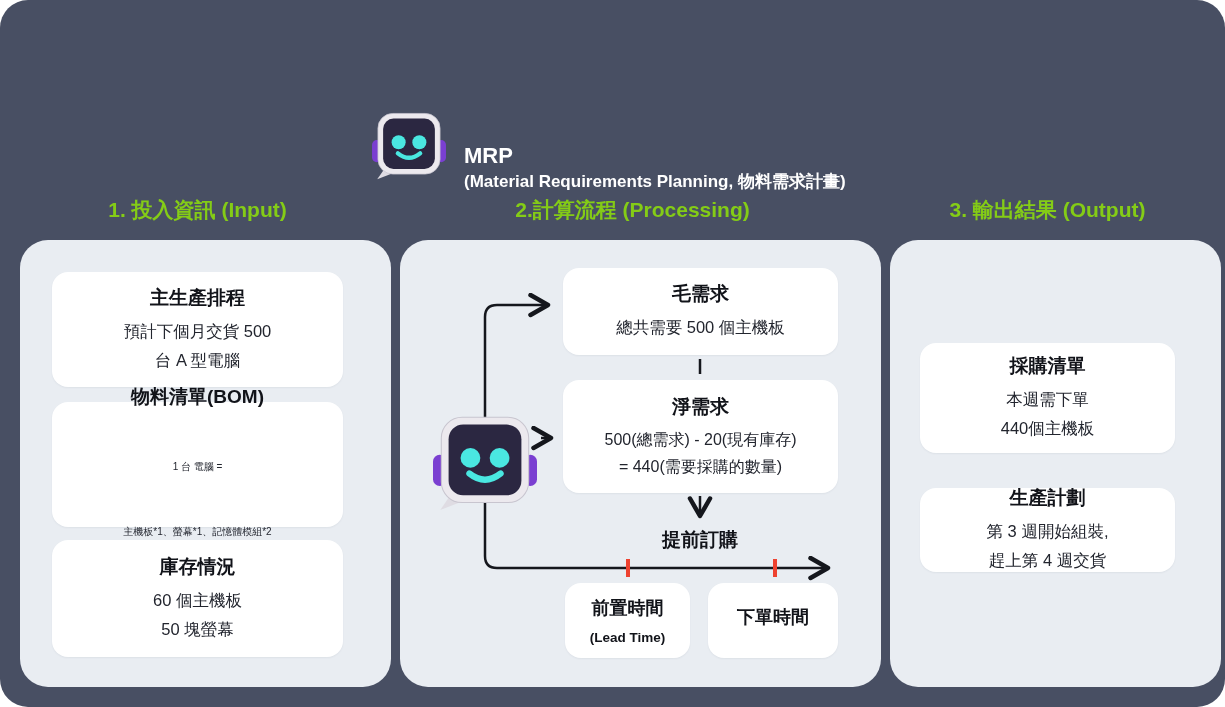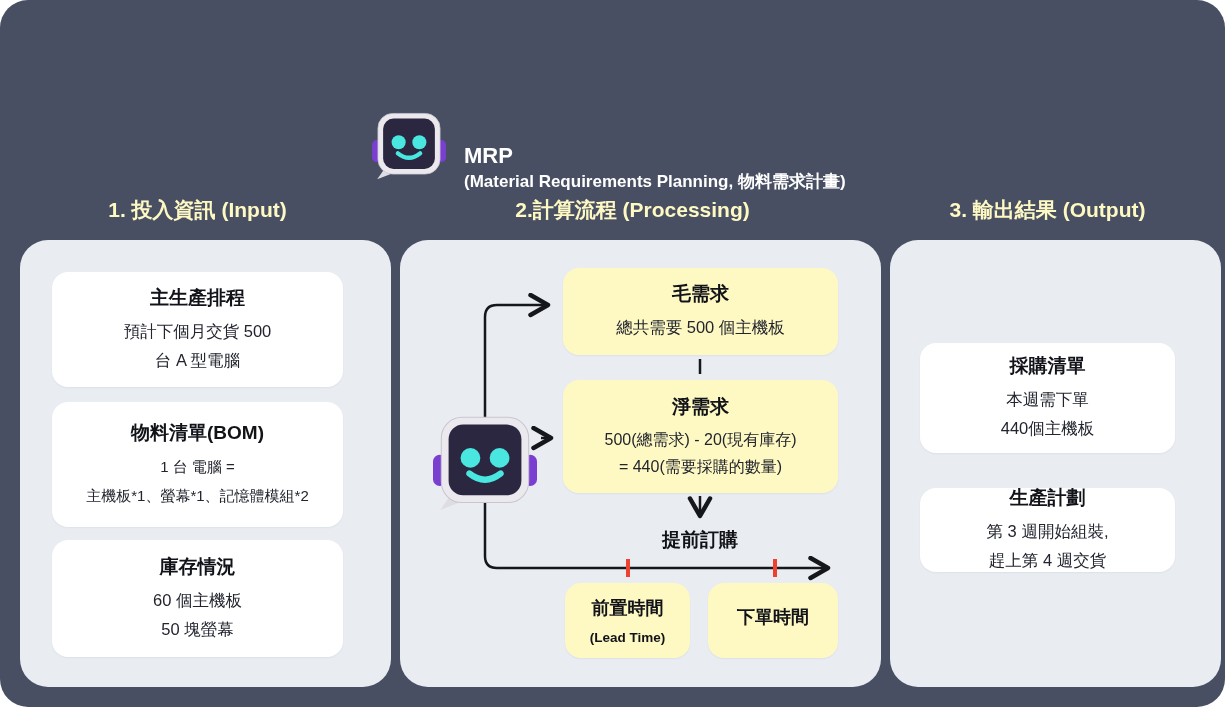--- a/index.html
+++ b/index.html
@@ -11,21 +11,21 @@
   .main-title {
     position:absolute; top:40px; left:0; width:100%;
     text-align:center; color:#ffffff; font-size:30px; font-weight:bold; letter-spacing:1px;
   }
   .intro { position:absolute; top:94px; left:372px; display:flex; align-items:center; gap:18px; }
   .intro-text { color:#ffffff; }
   .intro-name { font-size:22px; font-weight:bold; line-height:28px;margin-top:48px; }
   .intro-sub  { font-size:17px; font-weight:bold; line-height:24px; }
 
   
-  .col-header { position:absolute; top:196px; color:#fef9c3; font-size:21px; font-weight:bold; text-align:center; }
+  .col-header { position:absolute; top:196px; color:#84cc16; font-size:21px; font-weight:bold; text-align:center; }
   .col-header.h1 { left:20px;  width:355px; }
   .col-header.h2 { left:400px; width:465px; }
   .col-header.h3 { left:890px; width:315px; }
 
   
   .panel { position:absolute; top:240px; height:447px; background:#E9EDF2; border-radius:28px;padding-left:16px; }
   .panel.input      { left:20px;  width:355px; }
   .panel.processing { left:400px; width:465px; }
   .panel.output     { left:890px; width:315px; }
 
@@ -35,29 +35,29 @@
     display:flex; flex-direction:column; align-items:center; justify-content:center;
     text-align:center; box-shadow:0 1px 2px rgba(40,48,70,0.06);
   }
   .card-title { font-size:19px; font-weight:bold; color:#111319; line-height:26px; margin-bottom:6px; }
   .card-line  { font-size:16.5px; color:#22252e; line-height:29px; }
 
   .panel.input .card  { left:32px; width:291px; }
   .card.in-1 { top:32px;  height:115px; }
   .card.in-2 { top:162px; height:125px; }
   .card.in-3 { top:300px; height:117px; }
-  .card.in-2 .card-line { font-size:15px; }
+  .card.in-2 .card-line { font-size:10px;margin-top:36px; }
 
   .panel.output .card { left:30px; width:255px; }
   .card.out-1 { top:103px; height:110px;align-items:center; }
   .card.out-2 { top:248px; height:84px; }
 
   
   .proc-box {
-    position:absolute; background:#fef9c3; border-radius:16px;
+    position:absolute; background:#ffffff; border-radius:16px;
     display:flex; flex-direction:column; align-items:center; justify-content:center;
     text-align:center; box-shadow:0 1px 2px rgba(40,48,70,0.06);
   }
   .box-gross { left:163px; top:28px;  width:275px; height:87px; }
   .box-net   { left:163px; top:140px; width:275px; height:113px; }
   .box-lead  { left:165px; top:343px; width:125px; height:75px; }
   .box-order { left:308px; top:343px; width:130px; height:75px; }
   .box-lead .card-title, .box-order .card-title { font-size:18px; margin-bottom:8px; }
   .box-lead .lead-sub { font-size:13.5px; font-weight:bold; color:#111319; line-height:18px; }
   .box-net .card-line { font-size:16px; line-height:27px; }

